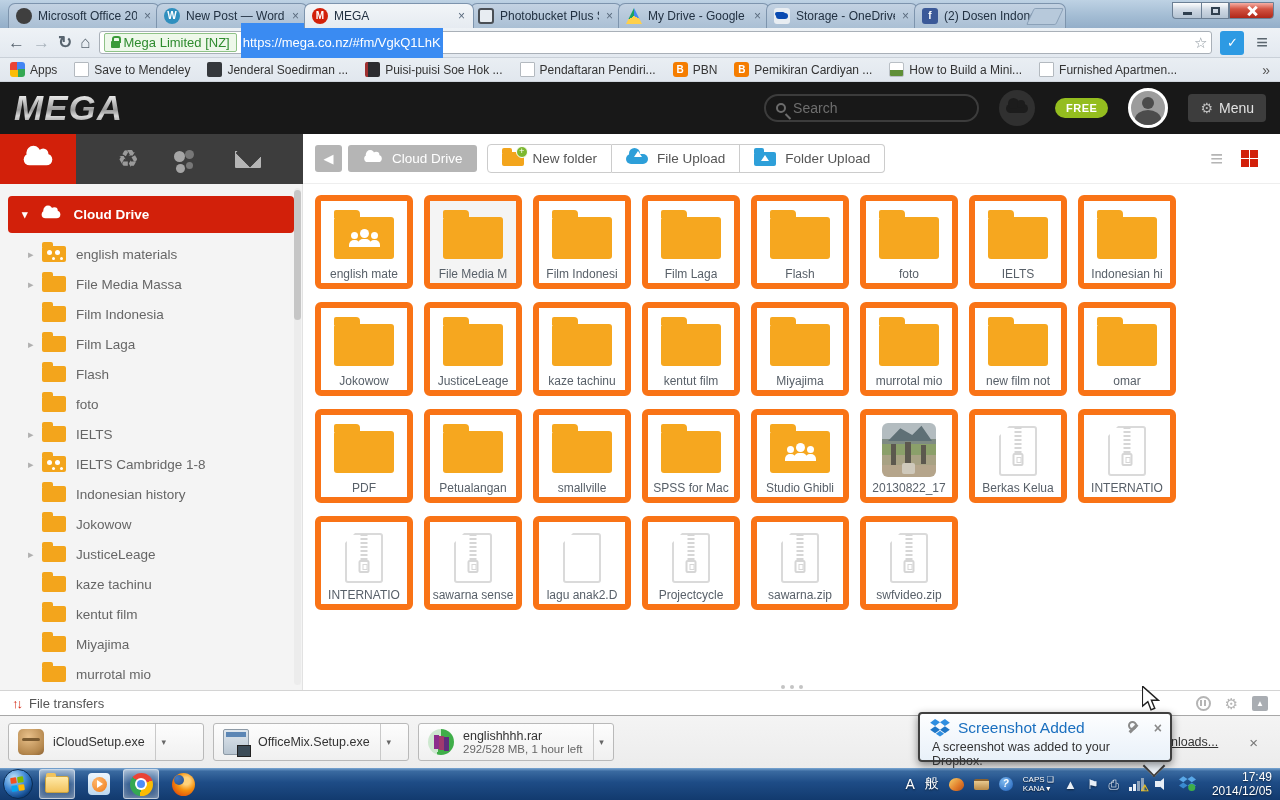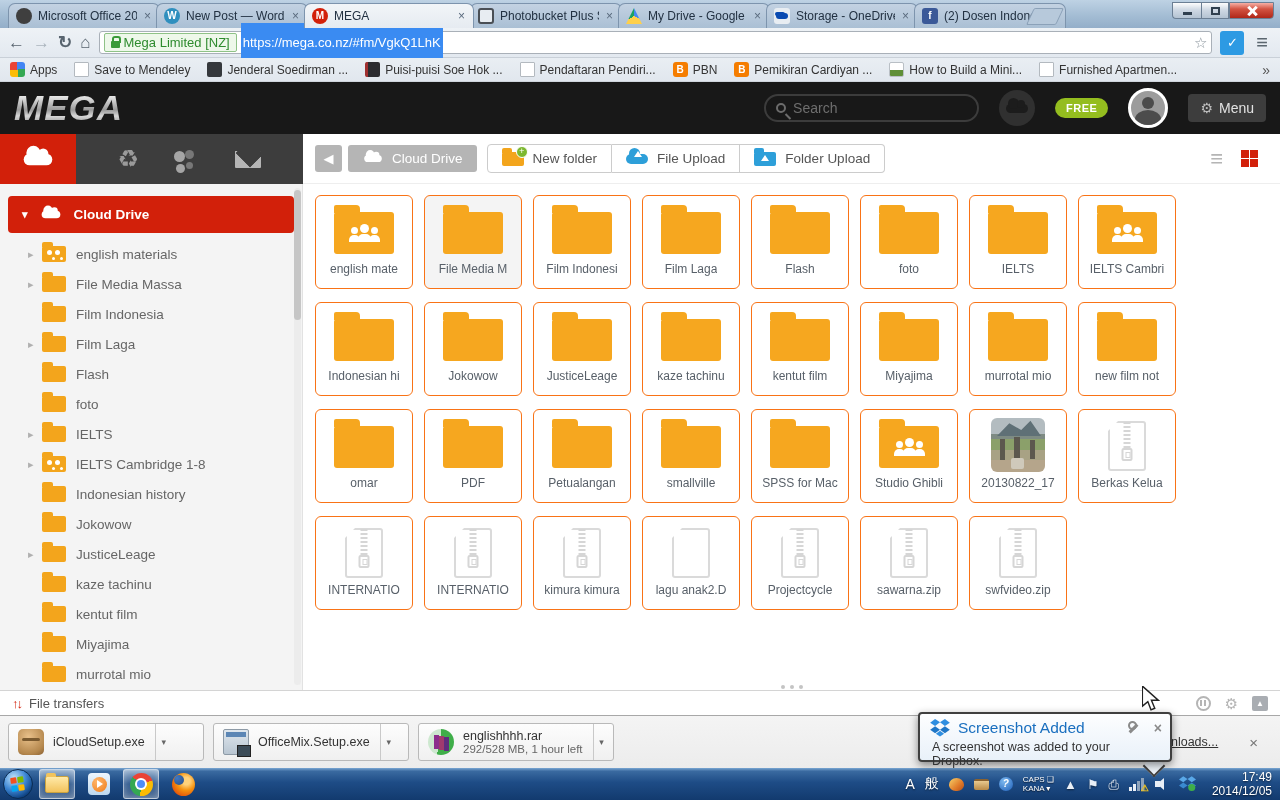--- a/index.html
+++ b/index.html
@@ -133,21 +133,21 @@
   .tree-item { height:30px; display:flex; align-items:center; font-size:13.5px; color:#666; }
   .tw { width:14px; margin-left:28px; color:#b0b0b0; font-size:11px; }
   .tree-fold { width:24px; height:16px; background:#f3a51c; border-radius:2px; position:relative; margin-right:10px; }
   .tree-fold::before { content:""; position:absolute; top:-4px; left:0; width:11px; height:5px; background:#f3a51c; border-radius:2px 2px 0 0; }
   .tree-fold.shared::after { content:""; position:absolute; left:5px; top:4px; width:5px; height:5px; background:#fff; border-radius:50%; box-shadow:8px 0 0 #fff, 4px 6px 0 -1px #fff, 12px 6px 0 -1px #fff; }
   #side-scroll { position:absolute; right:1px; top:4px; width:7px; height:497px; background:#ececec; border-radius:4px; }
   #side-thumb { position:absolute; left:0; top:2px; width:7px; height:130px; background:#c6c6c6; border-radius:4px; }
 
   #main { flex:1; background:#fff; padding:11px 0 0 12px; position:relative; }
   #grid { display:flex; flex-wrap:wrap; width:880px; }
-  .cell { width:98px; height:94px; border:1px solid #f97316; border-radius:6px; margin:0 11px 13px 0; background:#fff; display:flex; flex-direction:column; align-items:center; }
+  .cell { width:98px; height:94px; border:6px solid #f97316; border-radius:6px; margin:0 11px 13px 0; background:#fff; display:flex; flex-direction:column; align-items:center; }
   .cell.selected { background:#f4f4f4; }
   .cell-icon { height:66px; display:flex; align-items:center; justify-content:center; }
   .cell-label { font-size:12px; color:#586069; white-space:nowrap; overflow:hidden; max-width:92px; }
   .fold { width:60px; height:42px; background:#f6a71f; border-radius:3px; position:relative; margin-top:8px; display:flex; align-items:center; justify-content:center; }
   .fold::before { content:""; position:absolute; top:-7px; left:0; width:26px; height:8px; background:#f6a71f; border-radius:2px 4px 0 0; }
   .ppl { display:flex; align-items:flex-end; }
   .ppl i { position:relative; width:11px; height:15px; margin:0 -1px; }
   .ppl i::before { content:""; position:absolute; left:2px; top:0; width:7px; height:7px; border-radius:50%; background:#fff; }
   .ppl i::after { content:""; position:absolute; left:0; bottom:0; width:11px; height:7px; border-radius:5px 5px 0 0; background:#fff; }
   .ppl i.big { width:13px; height:18px; z-index:2; }
@@ -603,118 +603,106 @@
     <div class="cell-label">foto</div>
   </div>
           <div class="cell">
     <div class="cell-icon">
               <div class="fold"></div>
             </div>
     <div class="cell-label">IELTS</div>
   </div>
           <div class="cell">
     <div class="cell-icon">
+              <div class="fold"></div>
+            </div>
+    <div class="cell-label">Indonesian hi</div>
+  </div>
+          <div class="cell">
+    <div class="cell-icon">
+              <div class="fold"></div>
+            </div>
+    <div class="cell-label">Jokowow</div>
+  </div>
+          <div class="cell">
+    <div class="cell-icon">
+              <div class="fold"></div>
+            </div>
+    <div class="cell-label">JusticeLeage</div>
+  </div>
+          <div class="cell">
+    <div class="cell-icon">
+              <div class="fold"></div>
+            </div>
+    <div class="cell-label">kaze tachinu</div>
+  </div>
+          <div class="cell">
+    <div class="cell-icon">
+              <div class="fold"></div>
+            </div>
+    <div class="cell-label">kentut film</div>
+  </div>
+          <div class="cell">
+    <div class="cell-icon">
+              <div class="fold"></div>
+            </div>
+    <div class="cell-label">Miyajima</div>
+  </div>
+          <div class="cell">
+    <div class="cell-icon">
+              <div class="fold"></div>
+            </div>
+    <div class="cell-label">murrotal mio</div>
+  </div>
+          <div class="cell">
+    <div class="cell-icon">
+              <div class="fold"></div>
+            </div>
+    <div class="cell-label">new film not</div>
+  </div>
+          <div class="cell">
+    <div class="cell-icon">
+              <div class="fold"></div>
+            </div>
+    <div class="cell-label">omar</div>
+  </div>
+          <div class="cell">
+    <div class="cell-icon">
+              <div class="fold"></div>
+            </div>
+    <div class="cell-label">PDF</div>
+  </div>
+          <div class="cell">
+    <div class="cell-icon">
+              <div class="fold"></div>
+            </div>
+    <div class="cell-label">Petualangan</div>
+  </div>
+          <div class="cell">
+    <div class="cell-icon">
+              <div class="fold"></div>
+            </div>
+    <div class="cell-label">smallville</div>
+  </div>
+          <div class="cell">
+    <div class="cell-icon">
+              <div class="fold"></div>
+            </div>
+    <div class="cell-label">SPSS for Mac</div>
+  </div>
+          <div class="cell">
+    <div class="cell-icon">
               <div class="fold shared">
                 <span class="ppl">
                   <i></i>
                   <i class="big"></i>
                   <i></i>
                 </span>
               </div>
             </div>
-    <div class="cell-label">IELTS Cambri</div>
-  </div>
-          <div class="cell">
-    <div class="cell-icon">
-              <div class="fold"></div>
-            </div>
-    <div class="cell-label">Indonesian hi</div>
-  </div>
-          <div class="cell">
-    <div class="cell-icon">
-              <div class="fold"></div>
-            </div>
-    <div class="cell-label">Jokowow</div>
-  </div>
-          <div class="cell">
-    <div class="cell-icon">
-              <div class="fold"></div>
-            </div>
-    <div class="cell-label">JusticeLeage</div>
-  </div>
-          <div class="cell">
-    <div class="cell-icon">
-              <div class="fold"></div>
-            </div>
-    <div class="cell-label">kaze tachinu</div>
-  </div>
-          <div class="cell">
-    <div class="cell-icon">
-              <div class="fold"></div>
-            </div>
-    <div class="cell-label">kentut film</div>
-  </div>
-          <div class="cell">
-    <div class="cell-icon">
-              <div class="fold"></div>
-            </div>
-    <div class="cell-label">Miyajima</div>
-  </div>
-          <div class="cell">
-    <div class="cell-icon">
-              <div class="fold"></div>
-            </div>
-    <div class="cell-label">murrotal mio</div>
-  </div>
-          <div class="cell">
-    <div class="cell-icon">
-              <div class="fold"></div>
-            </div>
-    <div class="cell-label">new film not</div>
-  </div>
-          <div class="cell">
-    <div class="cell-icon">
-              <div class="fold"></div>
-            </div>
-    <div class="cell-label">omar</div>
-  </div>
-          <div class="cell">
-    <div class="cell-icon">
-              <div class="fold"></div>
-            </div>
-    <div class="cell-label">PDF</div>
-  </div>
-          <div class="cell">
-    <div class="cell-icon">
-              <div class="fold"></div>
-            </div>
-    <div class="cell-label">Petualangan</div>
-  </div>
-          <div class="cell">
-    <div class="cell-icon">
-              <div class="fold"></div>
-            </div>
-    <div class="cell-label">smallville</div>
-  </div>
-          <div class="cell">
-    <div class="cell-icon">
-              <div class="fold"></div>
-            </div>
-    <div class="cell-label">SPSS for Mac</div>
-  </div>
-          <div class="cell">
-    <div class="cell-icon">
-              <div class="fold shared">
-                <span class="ppl">
-                  <i></i>
-                  <i class="big"></i>
-                  <i></i>
-                </span>
-              </div>
-            </div>
     <div class="cell-label">Studio Ghibli</div>
   </div>
           <div class="cell">
     <div class="cell-icon">
               <div class="thumb">
                 <i class="mtn"></i>
                 <i class="pl p1"></i>
                 <i class="pl p2"></i>
                 <i class="pl p3"></i>
                 <i class="stone"></i>
@@ -749,21 +737,21 @@
             </div>
     <div class="cell-label">INTERNATIO</div>
   </div>
           <div class="cell">
     <div class="cell-icon">
               <div class="zipfile">
                 <span class="zipper"></span>
                 <span class="pull"></span>
               </div>
             </div>
-    <div class="cell-label">kimura kimura</div>
+    <div class="cell-label">sawarna sense</div>
   </div>
           <div class="cell">
     <div class="cell-icon">
               <div class="zipfile"></div>
             </div>
     <div class="cell-label">lagu anak2.D</div>
   </div>
           <div class="cell">
     <div class="cell-icon">
               <div class="zipfile">

